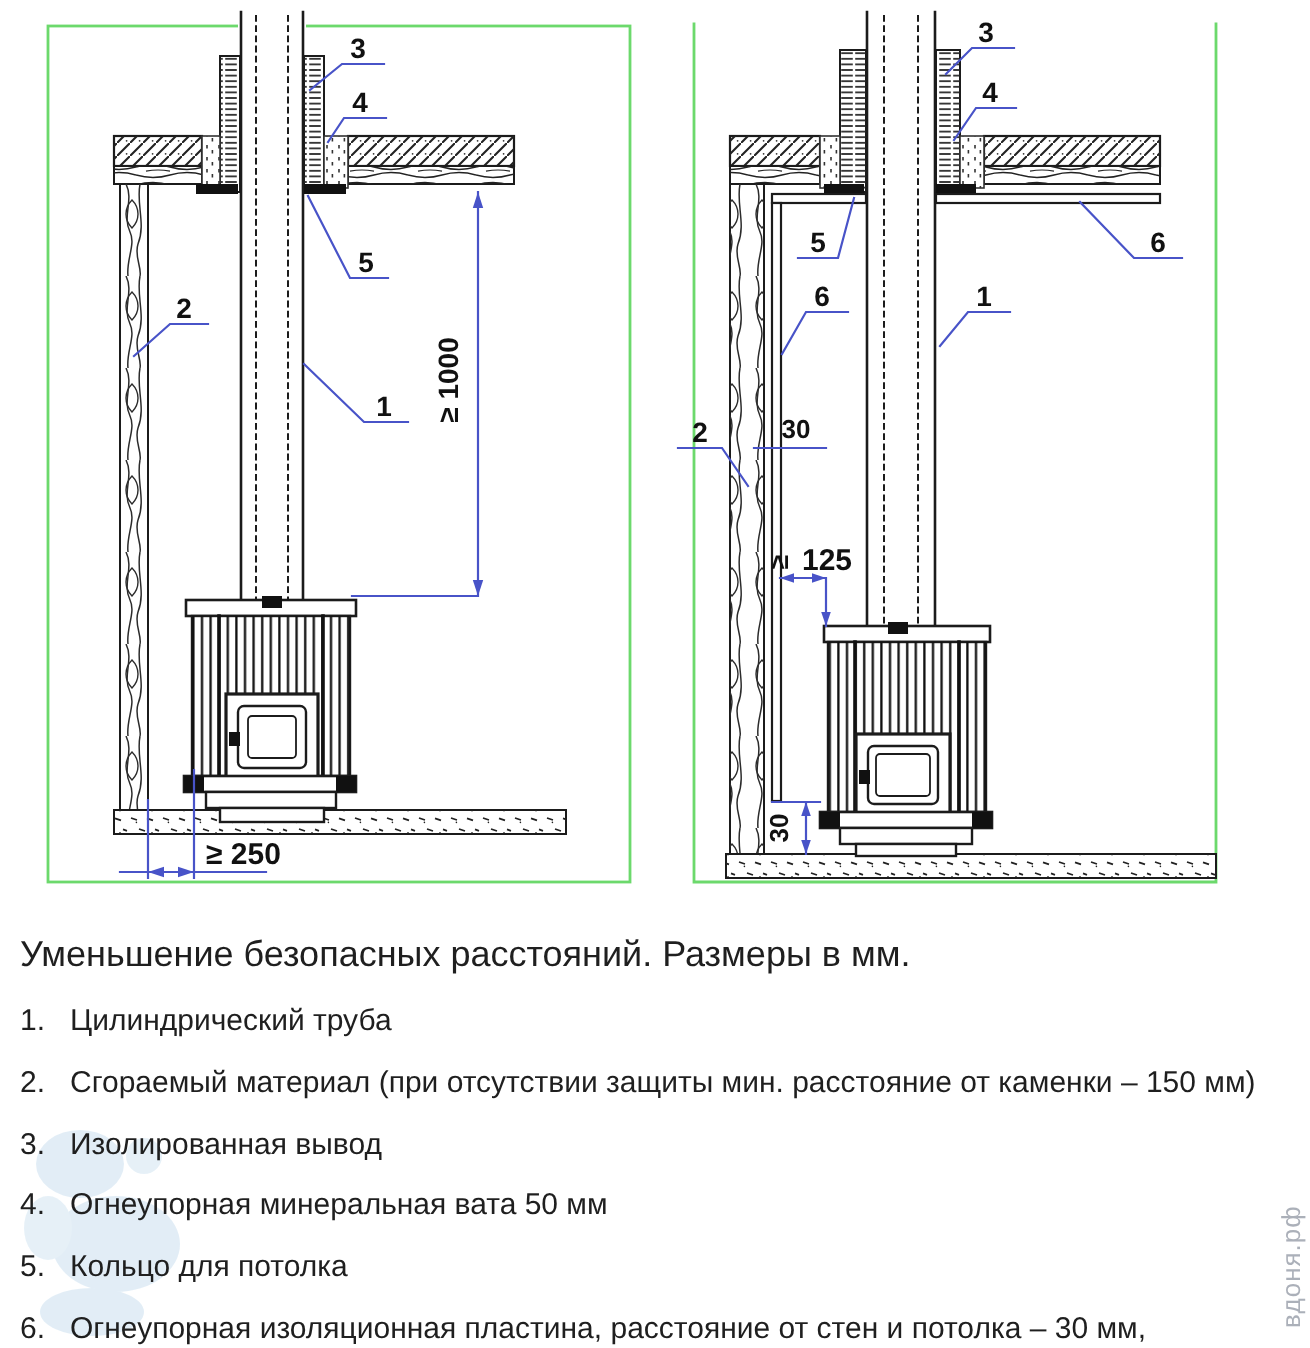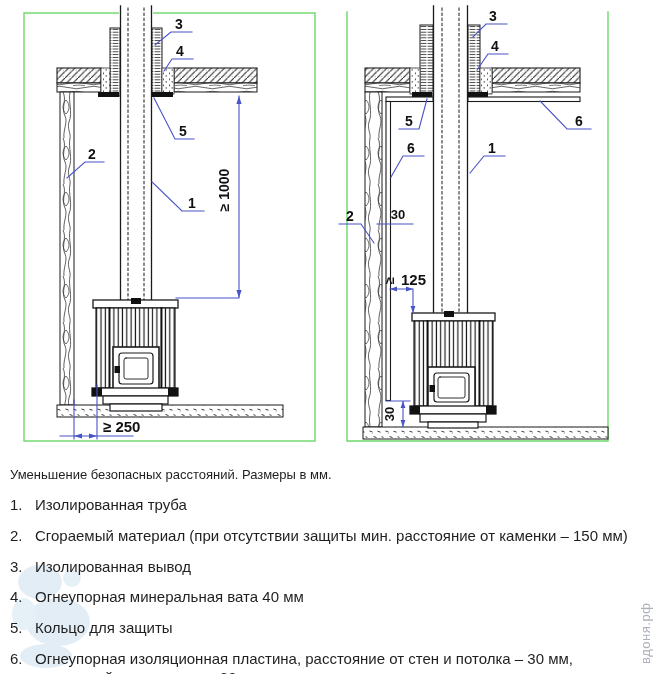--- a/index.html
+++ b/index.html
@@ -1,20 +1,20 @@
 <!DOCTYPE html>
 <html><head>
 <meta charset="utf-8">
 <style>
   * { box-sizing: border-box; }
   body { margin: 0; background: #ffffff; font-family: "Liberation Sans", sans-serif; }
   .canvas { position: relative; width: 655px; height: 674px; background: #fff; overflow: hidden; }
   .canvas svg text { font-family: "Liberation Sans", sans-serif; }
   .legend { position: absolute; left: 10px; top: 467px; width: 638px; color: #1f1f1f; }
-  .legend-title { font-size: 13px; margin-bottom: 14px; }
+  .legend-title { font-size: 18px; margin-bottom: 14px; }
   .legend-item { display: flex; margin-bottom: 12px; font-size: 15px; line-height: 1.25; }
   .legend-item .num { flex: none; width: 25px; }
   .legend-item .txt { flex: 1; }
   .wm-right {
     position: absolute; right: 2px; top: 552px; height: 112px;
     writing-mode: vertical-rl; transform: rotate(180deg);
     color: #a3a8b2; font-size: 13px; letter-spacing: 0.5px; opacity: 0.9;
     white-space: nowrap;
   }
   .wm-logo { position: absolute; left: 0; top: 548px; opacity: 0.22; }
@@ -274,37 +274,37 @@
         <text x="350" y="221">2</text>
       </g>
     </g>
   </svg>
 
   
   <div class="legend">
     <div class="legend-title">Уменьшение безопасных расстояний. Размеры в мм.</div>
     <div class="legend-item">
       <span class="num">1.</span>
-      <span class="txt">Изолированная труба</span>
+      <span class="txt">Цилиндрический труба</span>
     </div>
     <div class="legend-item">
       <span class="num">2.</span>
       <span class="txt">Сгораемый материал (при отсутствии защиты мин. расстояние от каменки – 150 мм)</span>
     </div>
     <div class="legend-item">
       <span class="num">3.</span>
       <span class="txt">Изолированная вывод</span>
     </div>
     <div class="legend-item">
       <span class="num">4.</span>
-      <span class="txt">Огнеупорная минеральная вата 40 мм</span>
+      <span class="txt">Огнеупорная минеральная вата 50 мм</span>
     </div>
     <div class="legend-item">
       <span class="num">5.</span>
-      <span class="txt">Кольцо для защиты</span>
+      <span class="txt">Кольцо для потолка</span>
     </div>
     <div class="legend-item">
       <span class="num">6.</span>
       <span class="txt">Огнеупорная изоляционная пластина, расстояние от стен и потолка – 30 мм, воздушный зазор к полу – 30 мм.</span>
     </div>
   </div>
 
   
   <div class="wm-right">вдоня.рф</div>
 </div>

